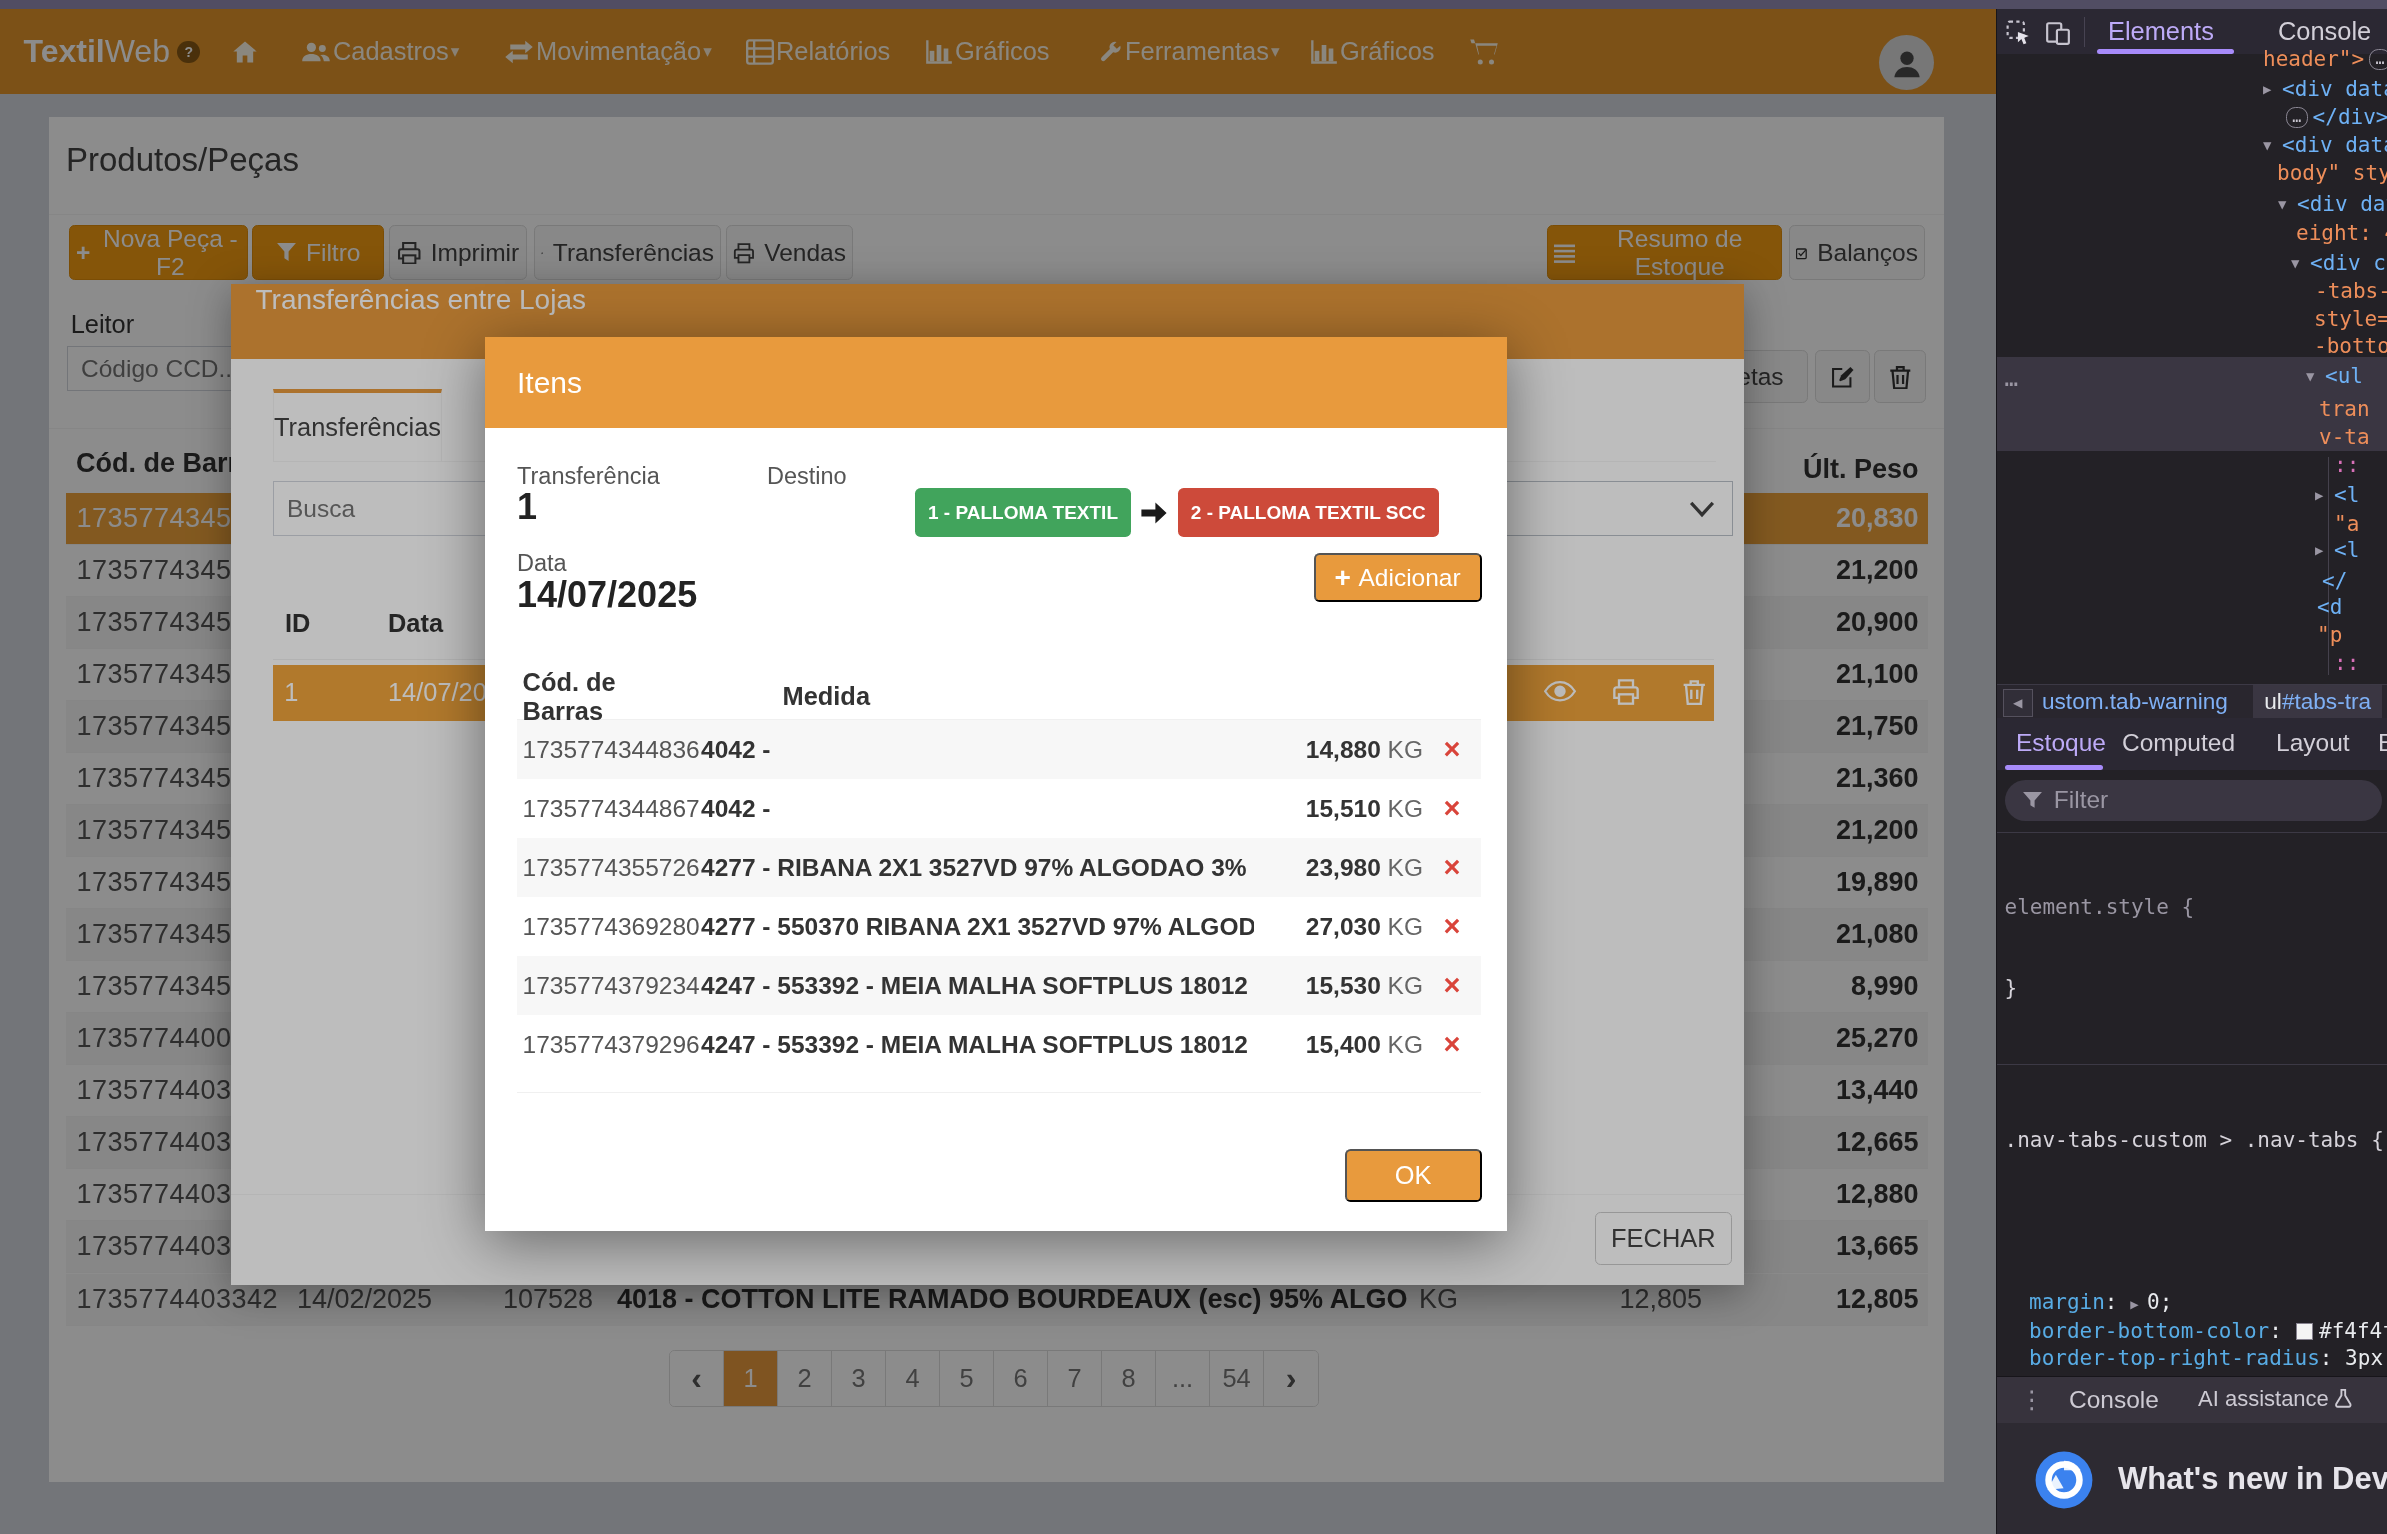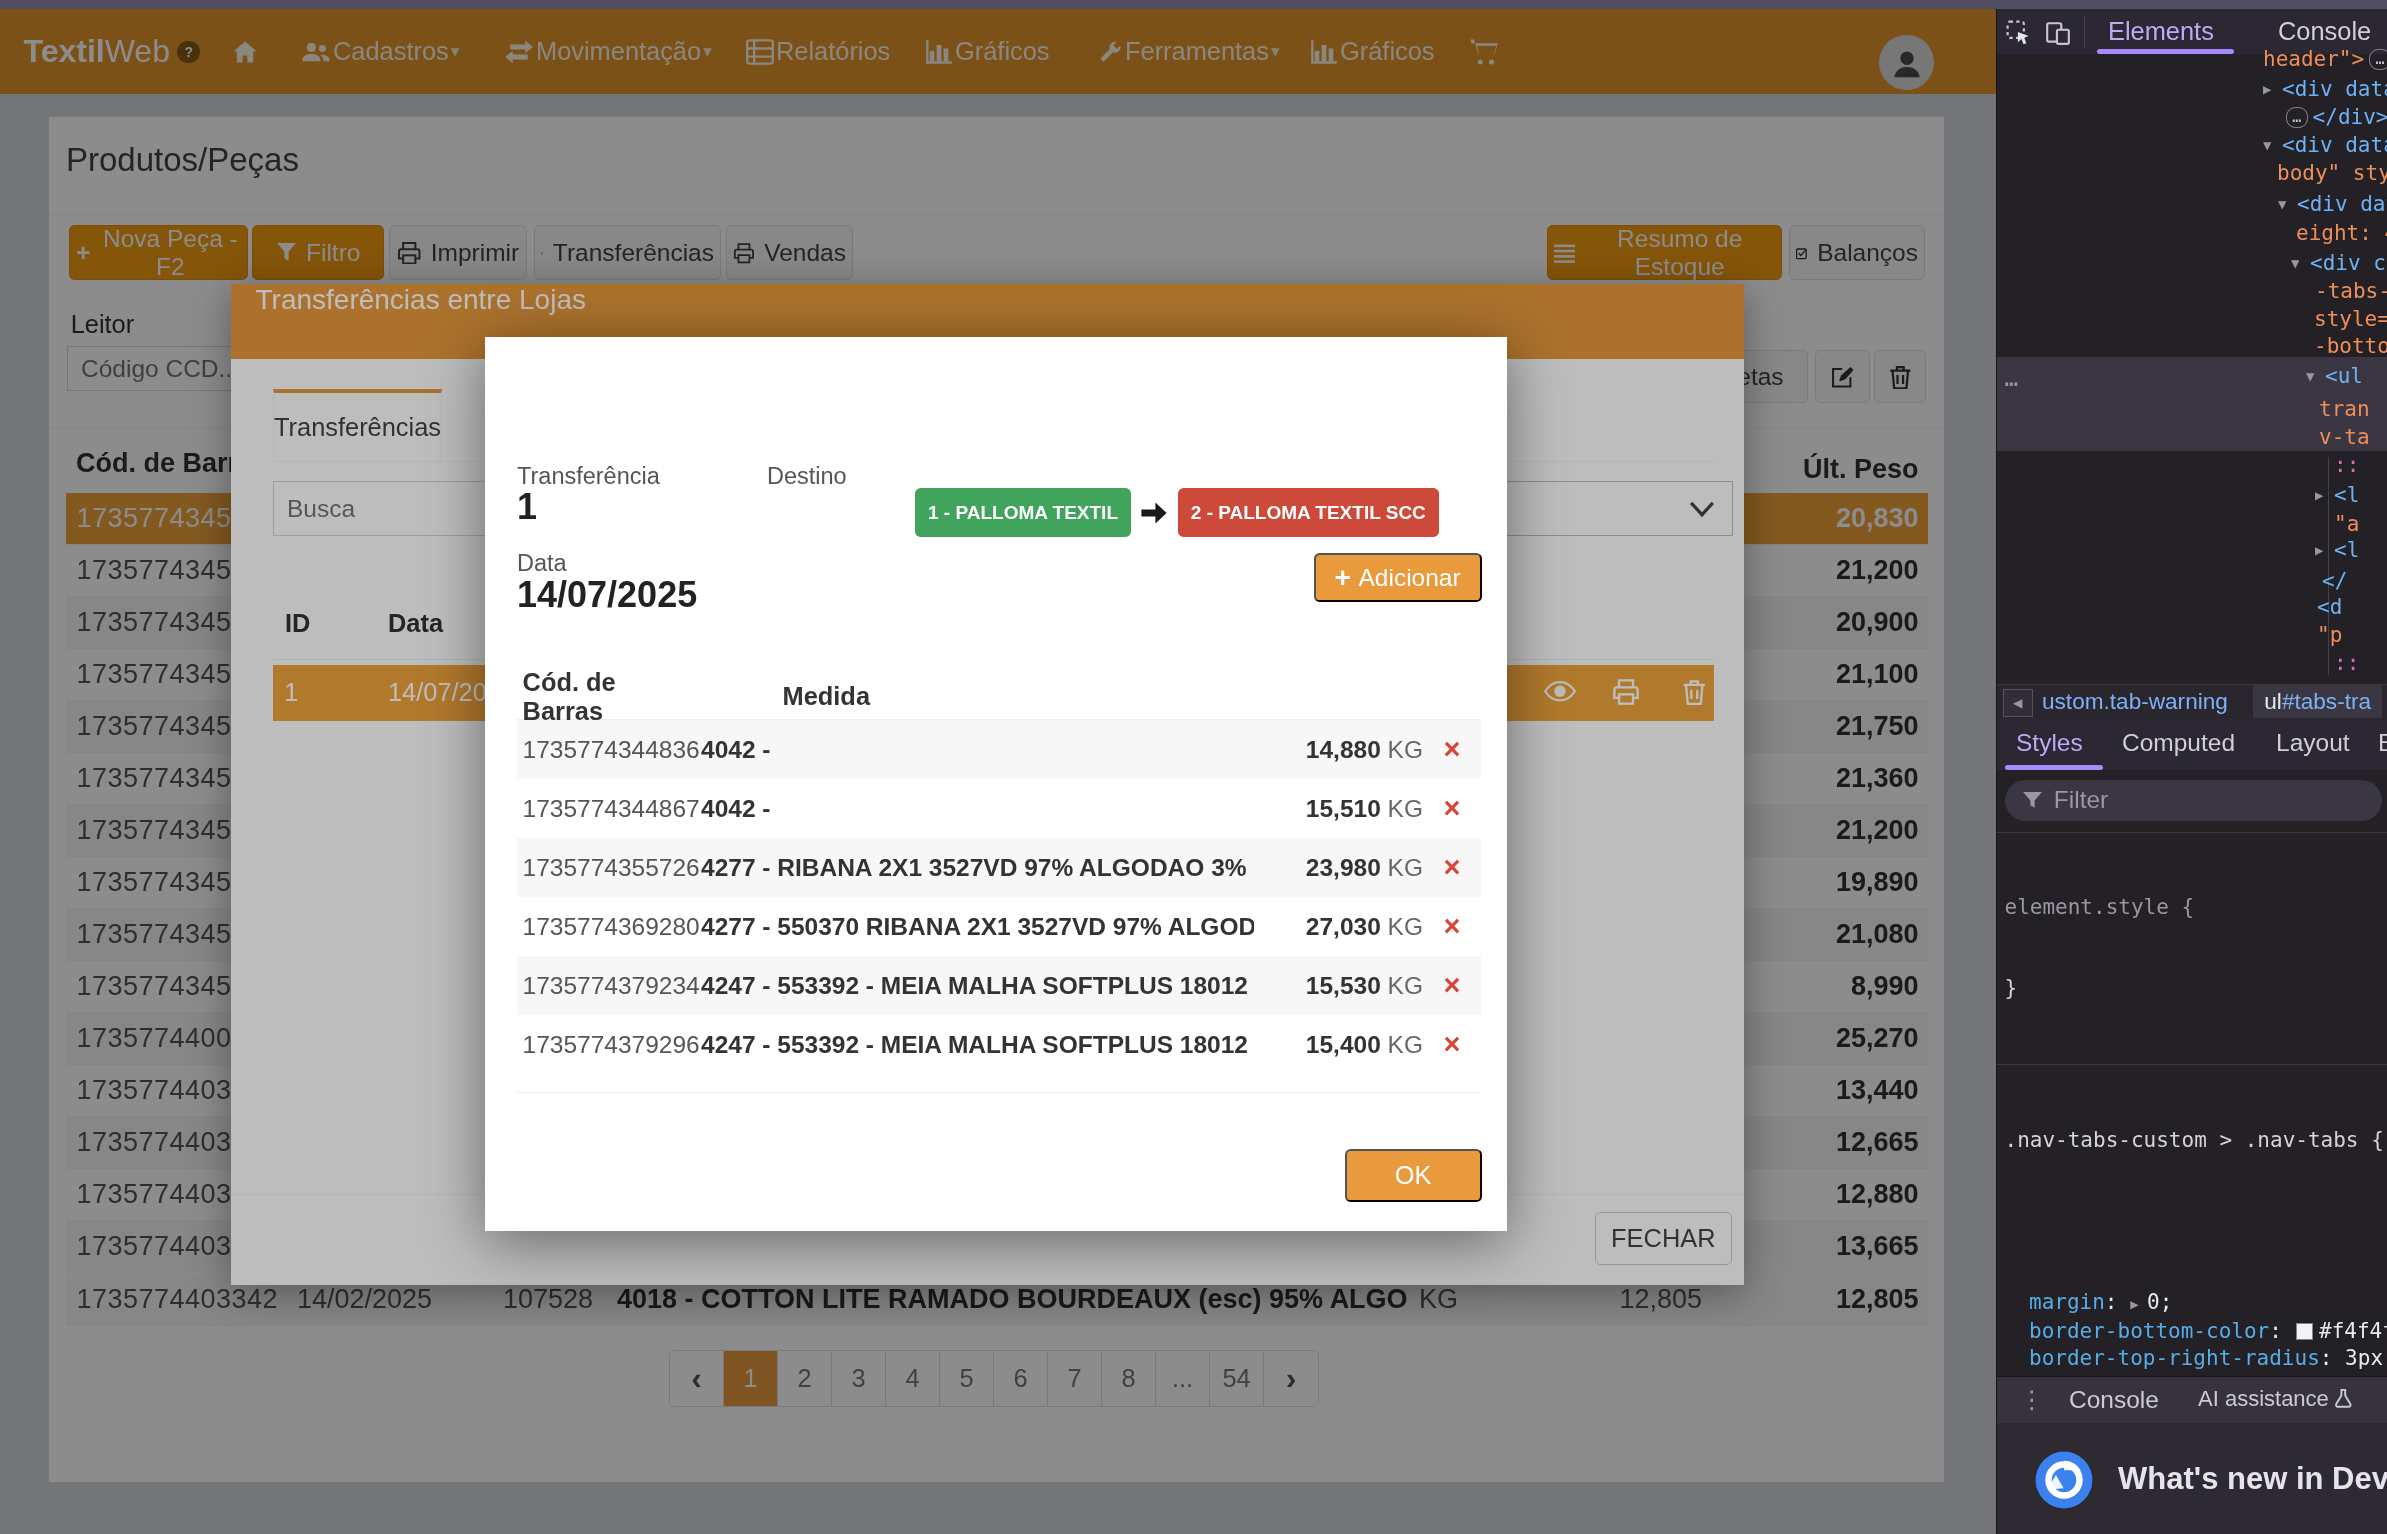--- a/index.html
+++ b/index.html
@@ -476,20 +476,23 @@
             </svg>
         </span>
       </div>
       <div class="m1-footline"></div>
       <button class="m1-fechar">FECHAR</button>
     </section>
 
     <div class="backdrop b2"></div>
 
     <section class="modal2">
+      <div class="m2-header">
+        <span class="m2-title">Itens</span>
+      </div>
       <div class="m2-label" style="left:32px;top:126px">Transferência</div>
       <div class="m2-val" style="left:32px;top:149px">1</div>
       <div class="m2-label" style="left:282px;top:126px">Destino</div>
       <div class="badges">
         <span class="badge green">1 - PALLOMA TEXTIL</span>
         <svg width="28" height="28" viewBox="0 0 20 18" fill="#1a1a1a">
             <path d="M1 6.5h10V1.5l8 7.5-8 7.5v-5H1z"></path>
           </svg>
         <span class="badge red">2 - PALLOMA TEXTIL SCC</span>
       </div>
@@ -712,21 +715,21 @@
         </div>
     </div>
 
     <div class="crumbs">
       <span class="crumb-back">◀</span>
       <span class="crumb1">ustom.tab-warning</span>
       <span class="crumb-chip"><span class="tagn">ul</span><span class="idn">#tabs-tra</span></span>
     </div>
 
     <div class="styletabs">
-      <span class="stab styles">Styles</span>
+      <span class="stab styles">Estoque</span>
       <span class="stab computed">Computed</span>
       <span class="stab layout">Layout</span>
       <span class="stab extra">Event Listeners</span>
       <span class="stab-underline"></span>
     </div>
 
     <div class="filter-row">
       <div class="filter-pill">
         <svg width="21" height="21" viewBox="0 0 20 20" fill="#9a96a3">
             <path d="M1 2h18l-7 8v7l-4-2.5V10z"></path>

